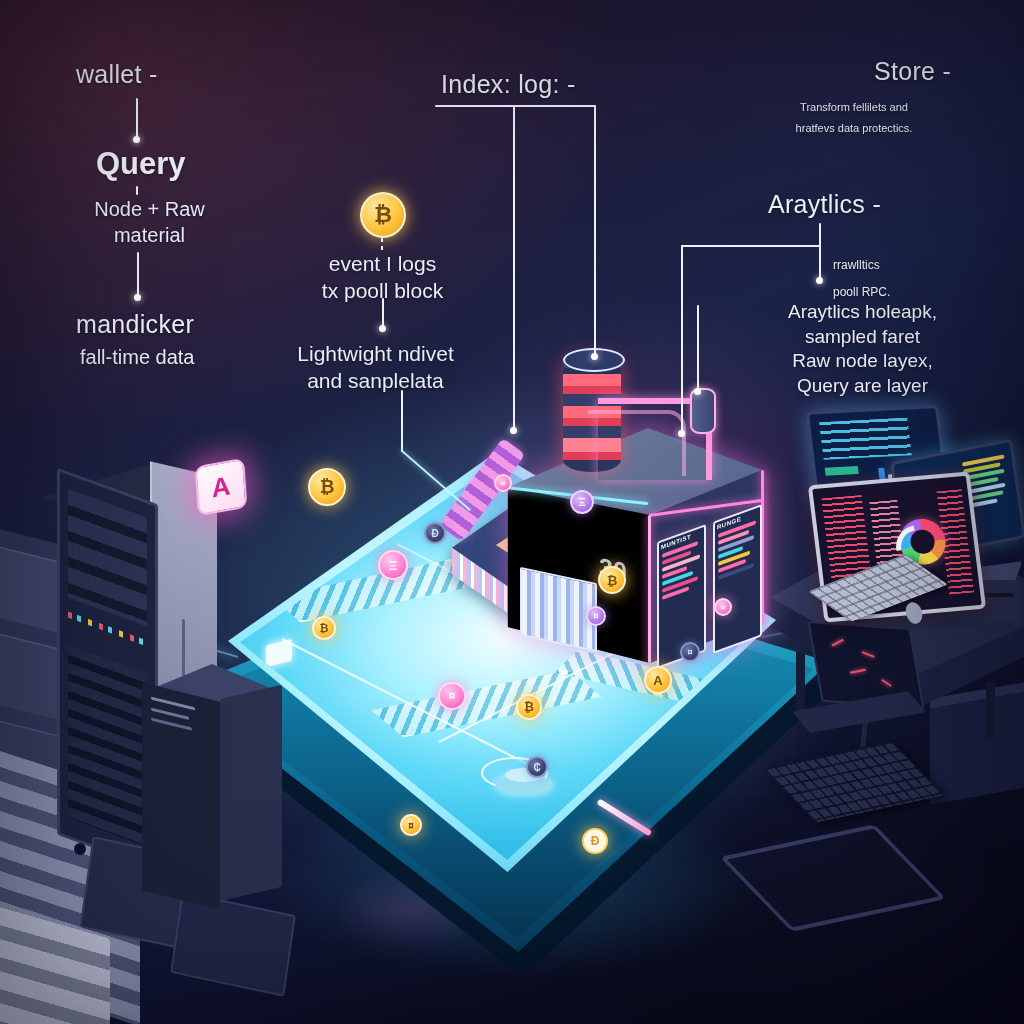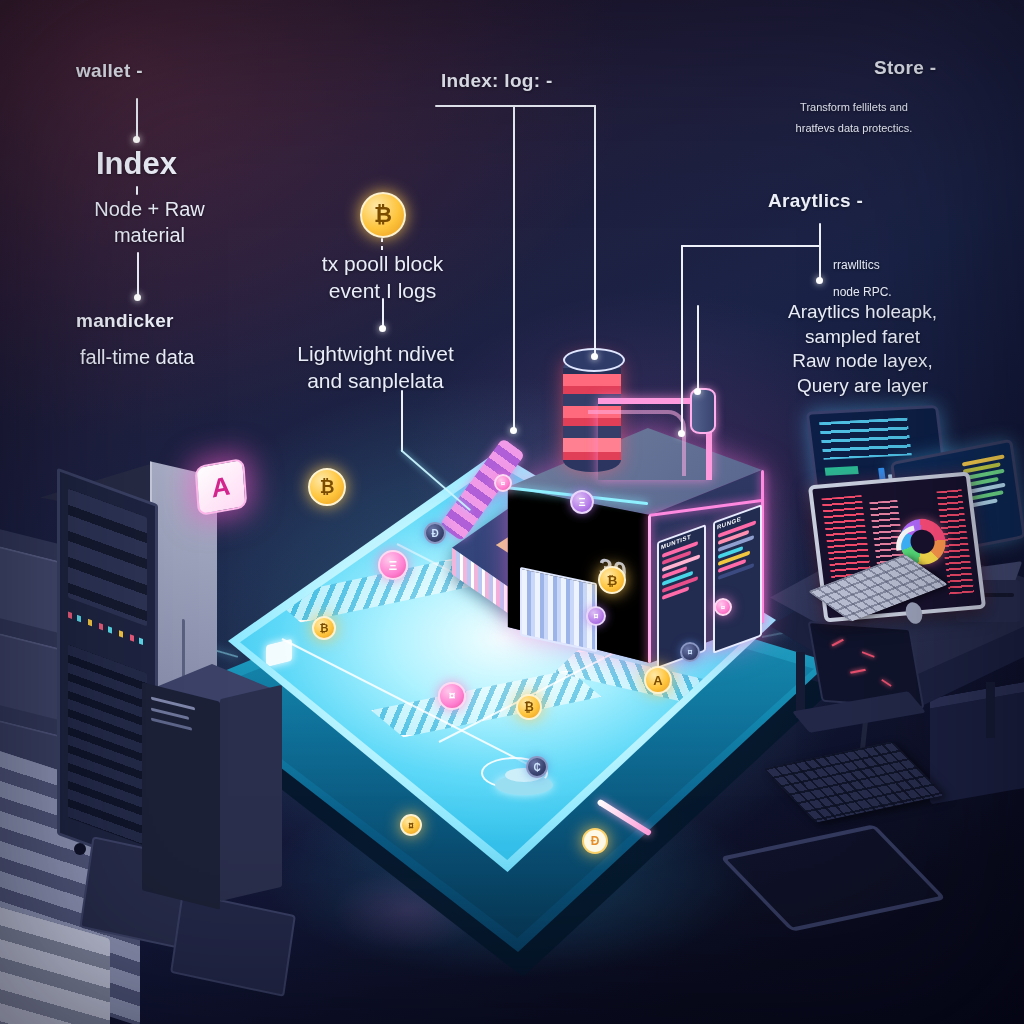--- a/index.html
+++ b/index.html
@@ -9,21 +9,21 @@
     background:
       radial-gradient(520px 370px at 49% 62%, rgba(102,224,255,.30), rgba(102,224,255,0) 70%),
       radial-gradient(360px 260px at 64% 46%, rgba(255,110,230,.14), transparent 70%),
       radial-gradient(700px 520px at 12% 6%, rgba(96,44,66,.55), transparent 72%),
       linear-gradient(155deg,#2b1a28 0%,#221d3a 20%,#1a2347 45%,#131838 66%,#0a0c1e 88%,#07081a 100%);
   }
   #stage::after{content:"";position:absolute;inset:0;box-shadow:inset 0 0 190px rgba(0,0,12,.55);pointer-events:none;z-index:60;}
   .abs{position:absolute;}
   
   .lbl{position:absolute;z-index:40;text-shadow:0 1px 3px rgba(0,0,0,.45);white-space:nowrap;}
-  .h1{font-size:19px;font-weight:700;letter-spacing:.3px;}
+  .h1{font-size:25px;font-weight:400;letter-spacing:.3px;}
   .h2{font-size:31px;font-weight:600;}
   .sub{font-weight:400;color:#e9edf8;}
   .ctr{text-align:center;}
   .line2 span{display:block;}
   
   .vl{position:absolute;width:2px;background:#eef1fa;border-radius:2px;z-index:40;}
   .hl{position:absolute;height:2px;background:#eef1fa;border-radius:2px;z-index:40;}
   .dot{position:absolute;width:7px;height:7px;border-radius:50%;background:#fff;box-shadow:0 0 7px rgba(255,255,255,.9);z-index:41;}
   .dash{background:repeating-linear-gradient(180deg,#eef1fa 0 4px,transparent 4px 8px);}
   .diag{transform-origin:top center;}
@@ -75,43 +75,43 @@
   .redcol2{position:absolute;background:repeating-linear-gradient(180deg,rgba(255,143,176,.9) 0 2px,transparent 2px 6px);}
 </style>
 </head>
 <body>
 
 <div id="stage">
 
   <div class="lbl h1" style="left:76px;top:60px;">wallet -</div>
   <div class="vl" style="left:136px;top:98px;height:40px;"></div>
   <div class="dot" style="left:133px;top:136px;"></div>
-  <div class="lbl h2" style="left:96px;top:146px;">Index</div>
+  <div class="lbl h2" style="left:96px;top:146px;">Query</div>
   <div class="vl" style="left:136px;top:186px;height:9px;"></div>
   <div class="lbl sub ctr line2" style="left:62px;top:196px;width:175px;font-size:20px;line-height:26px;white-space:normal;">
     <span>Node + Raw</span>
     <span>material</span>
   </div>
   <div class="vl" style="left:137px;top:252px;height:44px;"></div>
   <div class="dot" style="left:134px;top:294px;"></div>
   <div class="lbl h1" style="left:76px;top:310px;">mandicker</div>
   <div class="lbl sub" style="left:80px;top:346px;font-size:20px;">fall-time data</div>
 
   <div class="lbl h1" style="left:441px;top:70px;">Index: log: -</div>
   <div class="hl" style="left:435px;top:105px;width:161px;"></div>
   <div class="vl" style="left:513px;top:105px;height:326px;"></div>
   <div class="dot" style="left:510px;top:427px;"></div>
   <div class="vl" style="left:594px;top:105px;height:250px;"></div>
   <div class="dot" style="left:591px;top:353px;"></div>
 
   <div class="coin gold" style="left:360px;top:192px;width:42px;height:42px;font-size:22px;">₿</div>
   <div class="vl dash" style="left:381px;top:238px;height:14px;"></div>
   <div class="lbl sub ctr line2" style="left:300px;top:250px;width:165px;font-size:21px;line-height:27px;white-space:normal;">
+    <span>event I logs</span>
     <span>tx pooll block</span>
-    <span>event I logs</span>
   </div>
   <div class="vl" style="left:382px;top:298px;height:28px;"></div>
   <div class="dot" style="left:379px;top:325px;"></div>
   <div class="lbl sub ctr line2" style="left:288px;top:340px;width:175px;font-size:21px;line-height:27px;white-space:normal;">
     <span>Lightwight ndivet</span>
     <span>and sanplelata</span>
   </div>
   <div class="vl" style="left:401px;top:390px;height:62px;"></div>
   <div class="vl diag" style="left:400px;top:450px;height:92px;background:rgba(200,246,255,.95);box-shadow:0 0 6px rgba(140,235,255,.8);transform:rotate(-49deg);"></div>
 
@@ -124,21 +124,21 @@
   <div class="vl" style="left:819px;top:223px;height:23px;"></div>
   <div class="hl" style="left:681px;top:245px;width:140px;"></div>
   <div class="vl" style="left:681px;top:245px;height:188px;"></div>
   <div class="dot" style="left:678px;top:430px;"></div>
   <div class="vl" style="left:819px;top:245px;height:34px;"></div>
   <div class="dot" style="left:816px;top:277px;"></div>
   <div class="vl" style="left:697px;top:305px;height:85px;"></div>
   <div class="dot" style="left:694px;top:388px;"></div>
   <div class="lbl sub line2" style="left:833px;top:252px;font-size:12px;line-height:27px;">
     <span>rrawlltics</span>
-    <span>node RPC.</span>
+    <span>pooll RPC.</span>
   </div>
   <div class="lbl sub ctr line2" style="left:770px;top:300px;width:185px;font-size:19px;line-height:24.5px;white-space:normal;">
     <span>Araytlics holeapk,</span>
     <span>sampled faret</span>
     <span>Raw node layex,</span>
     <span>Query are layer</span>
   </div>
 
   <div class="abs" style="left:160px;top:740px;width:700px;height:280px;z-index:3;background:radial-gradient(50% 50% at 50% 50%,rgba(40,180,225,.28),transparent 70%);"></div>
   <div class="abs" style="left:300px;top:850px;width:220px;height:120px;z-index:3;background:radial-gradient(50% 50% at 50% 50%,rgba(255,120,220,.14),transparent 70%);"></div>

